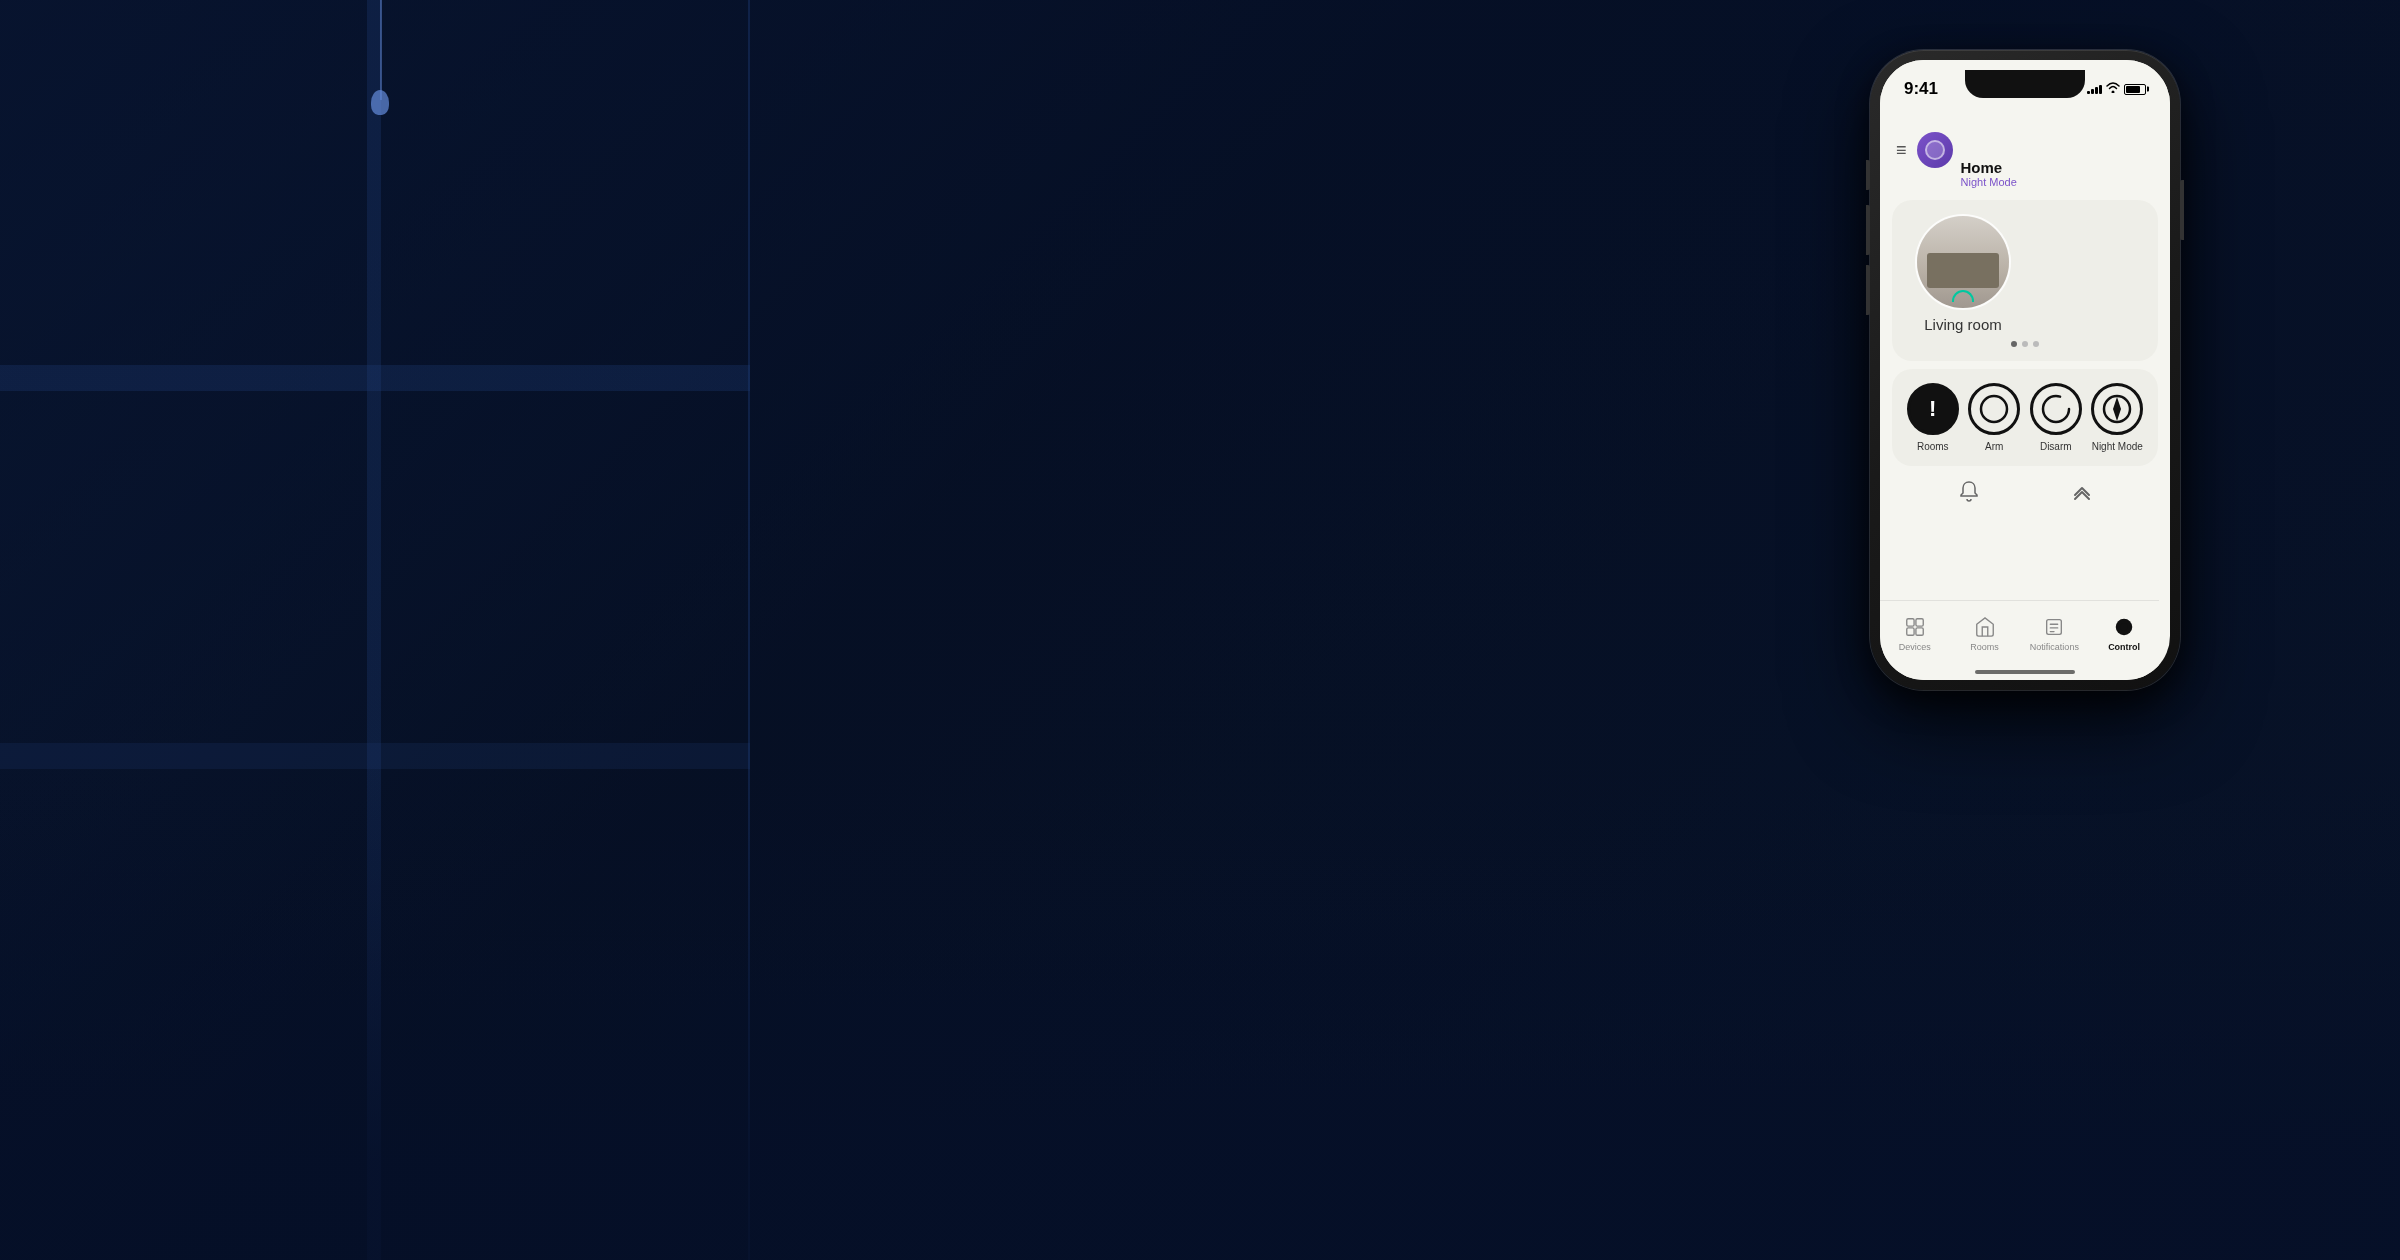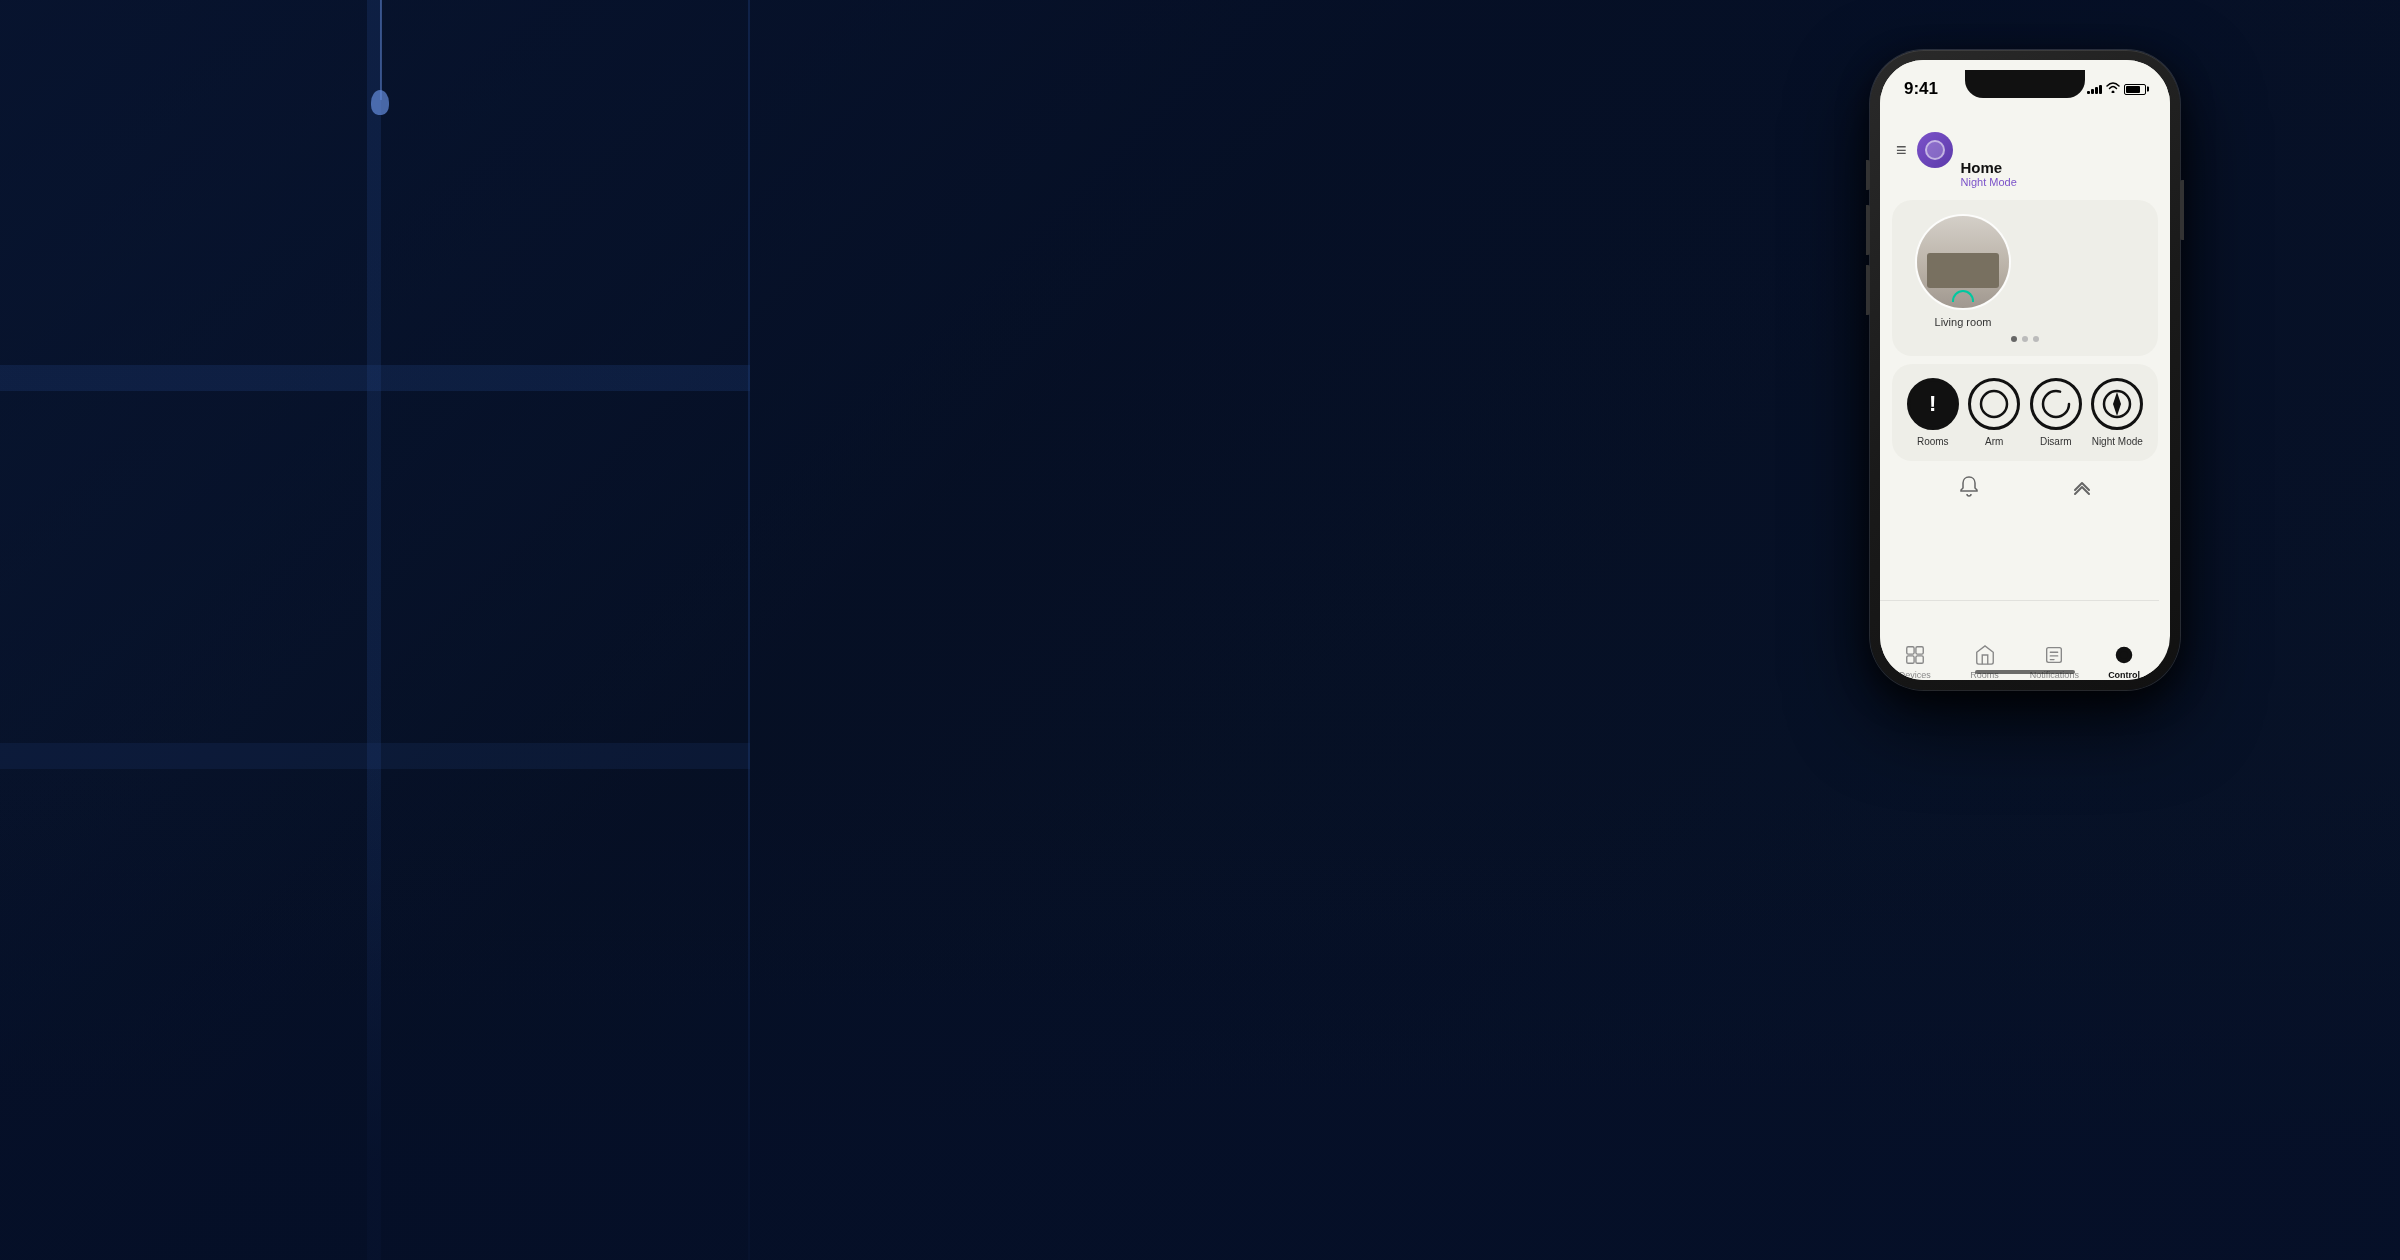--- a/index.html
+++ b/index.html
@@ -329,21 +329,21 @@
 
     .status-arc {
       width: 22px;
       height: 12px;
       border: 2px solid #00c8a0;
       border-bottom: none;
       border-radius: 22px 22px 0 0;
     }
 
     .room-label {
-      font-size: 11px;
+      font-size: 15px;
       color: #333;
       text-align: center;
     }
 
     
     .pagination {
       display: flex;
       justify-content: center;
       gap: 5px;
       margin-top: 8px;
@@ -436,21 +436,21 @@
 
     
     .tab-bar {
       position: absolute;
       bottom: 0;
       left: 0;
       right: 11px;
       height: 80px;
       background: #f5f5f0;
       display: flex;
-      align-items: flex-end;
+      align-items: flex-start;
       padding-top: 12px;
       border-top: 1px solid rgba(0,0,0,0.08);
     }
 
     .tab-item {
       flex: 1;
       display: flex;
       flex-direction: column;
       align-items: center;
       gap: 3px;

